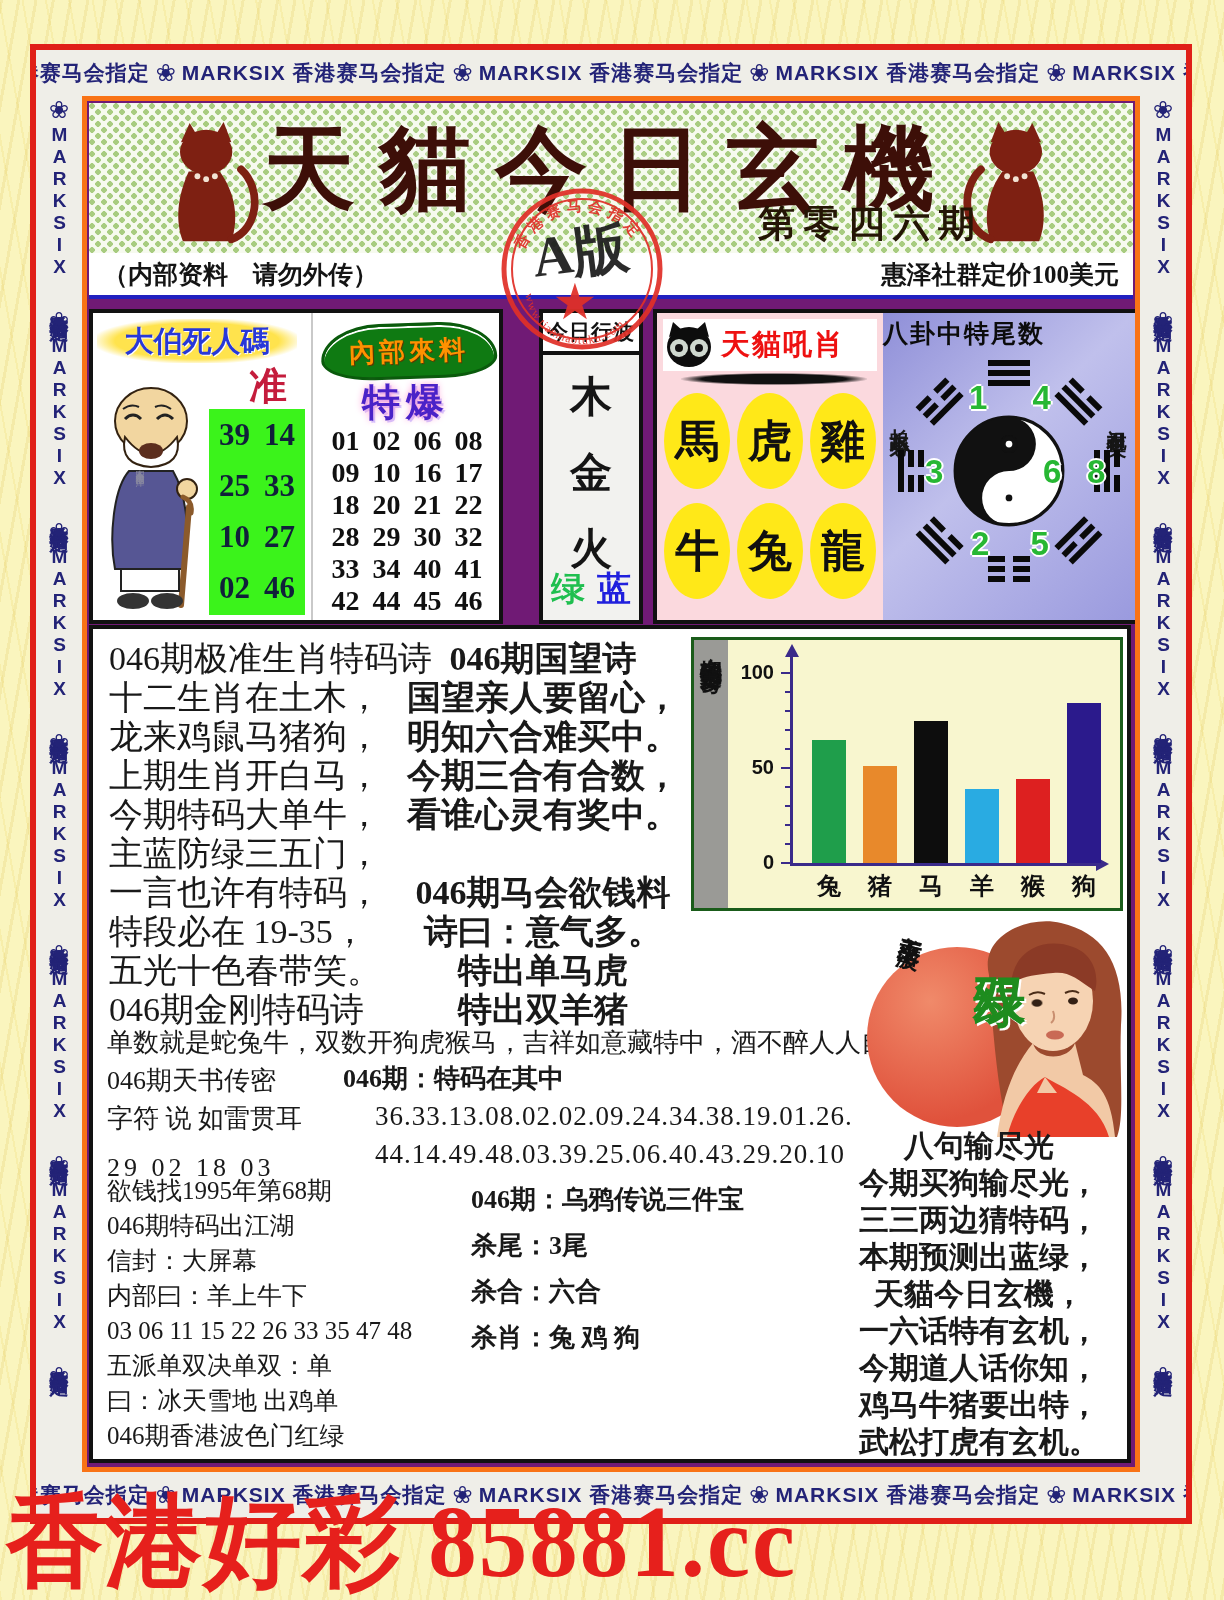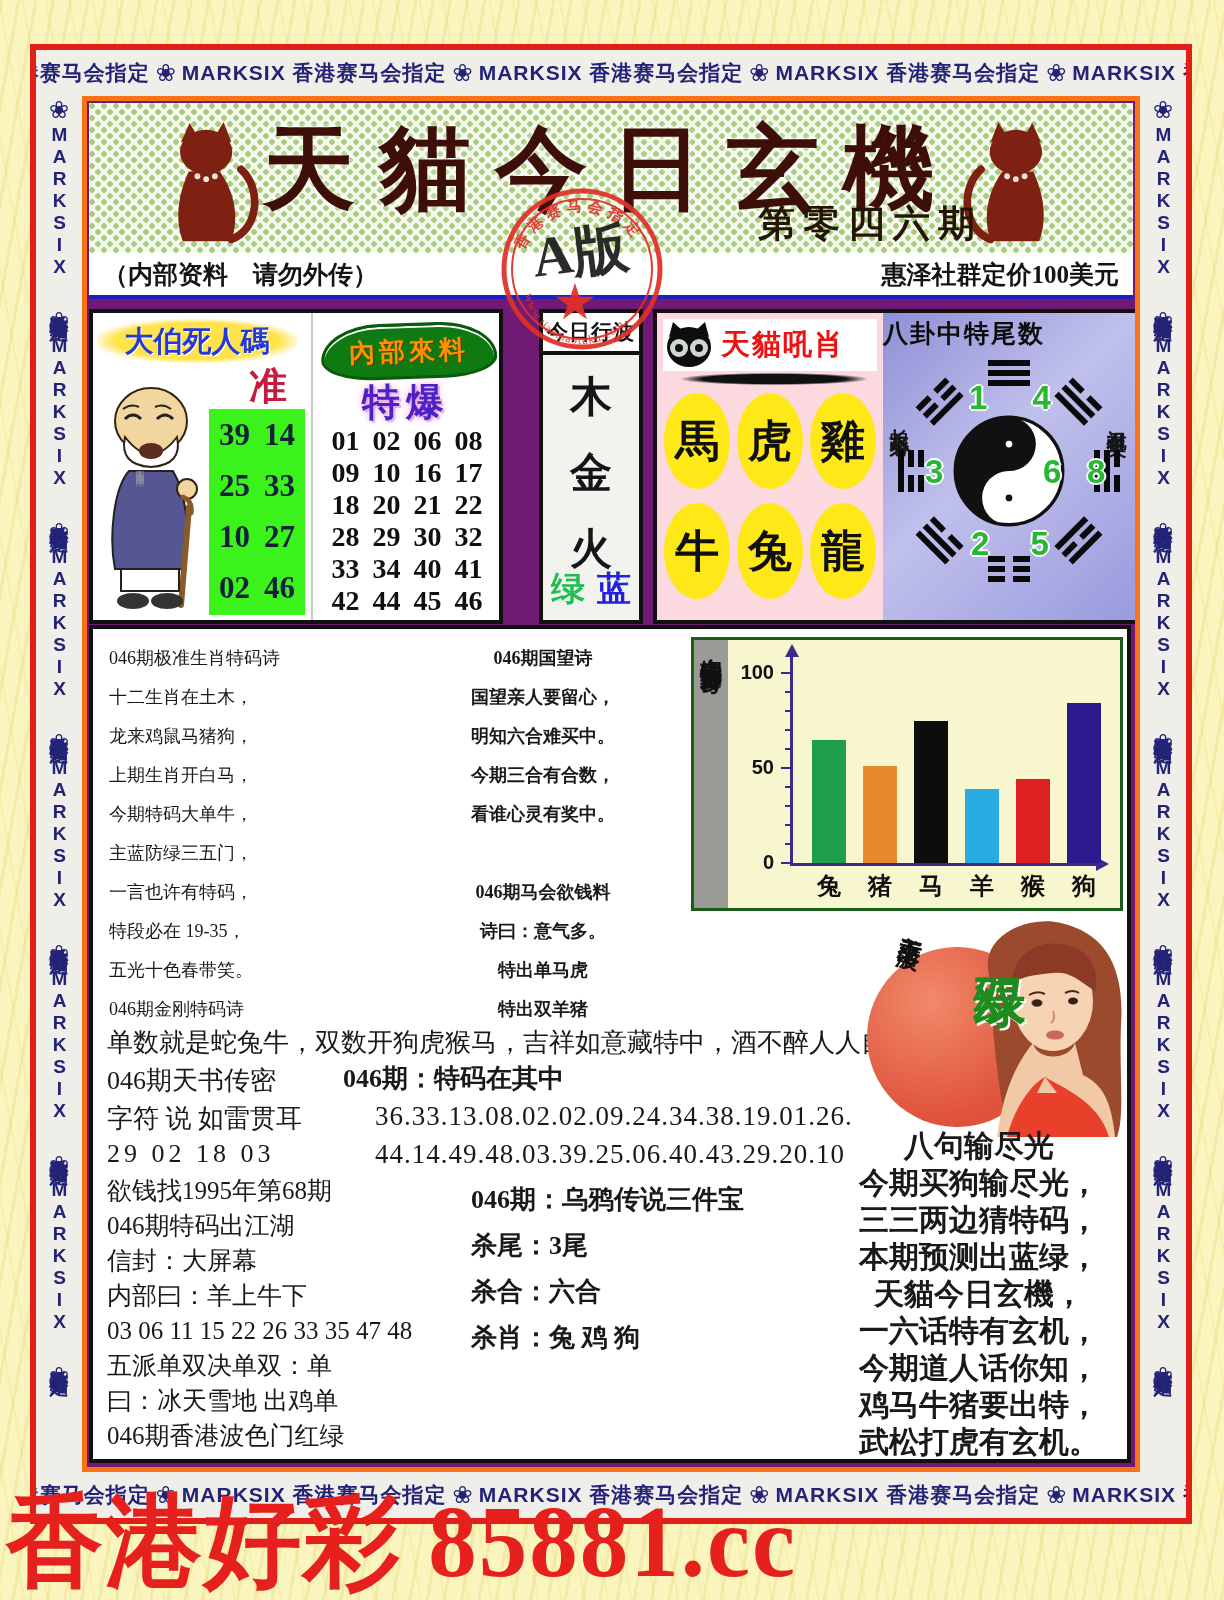--- a/index.html
+++ b/index.html
@@ -111,31 +111,31 @@
   .trigram .tr-row{height:6px;margin-bottom:4px;display:flex;gap:6px;}
   .tr-solid{flex:1;background:#0a0a0a;}
   .tr-gap{flex:1;display:flex;gap:8px;}
   .tr-gap i{flex:1;background:#0a0a0a;}
   .bg-num{position:absolute;font-size:33px;font-weight:bold;color:#27b733;
     text-shadow:-2px 0 #fff,2px 0 #fff,0 -2px #fff,0 2px #fff;
     font-family:"Liberation Sans","DejaVu Sans",sans-serif;}
 
   
   .mainblock{left:2px;top:524px;width:1034px;height:830px;border:4px solid #111;background:#fff;overflow:hidden;}
-  .tcol .ln{font-size:18px;color:#191919;height:39px;line-height:39px;white-space:nowrap;}
+  .tcol .ln{font-size:34px;color:#191919;height:39px;line-height:39px;white-space:nowrap;}
   .leftcol1{left:16px;top:10px;}
   .midcol1{left:300px;top:10px;width:300px;text-align:center;}
   .midcol1 .ln{font-weight:bold;}
   .sentence{left:14px;top:396px;width:830px;font-size:26px;color:#191919;white-space:nowrap;}
   .row-label{font-size:26px;color:#191919;white-space:nowrap;}
   .tianshu{left:14px;top:434px;}
   .temi{left:250px;top:432px;font-weight:bold;}
   .zifu{left:14px;top:472px;}
   .nums1{left:282px;top:472px;font-size:27px;letter-spacing:1px;}
-  .codeln{left:14px;top:510px;letter-spacing:4px;}
+  .codeln{left:14px;top:524px;letter-spacing:4px;}
   .nums2{left:282px;top:510px;font-size:27px;letter-spacing:1px;}
   .leftcol2{left:14px;top:544px;}
   .leftcol2 .ln{height:35px;line-height:35px;font-size:25px;}
   .wuya{left:378px;top:548px;}
   .wuya .ln{height:46px;line-height:46px;font-size:26px;font-weight:bold;}
   .rightpoem{left:752px;top:498px;width:268px;text-align:center;}
   .rightpoem .ln{height:37px;line-height:37px;font-size:30px;font-weight:bold;}
 
   
   .chart{left:598px;top:8px;width:426px;height:268px;border:3px solid #1a5c1a;background:#f8f6cf;}

